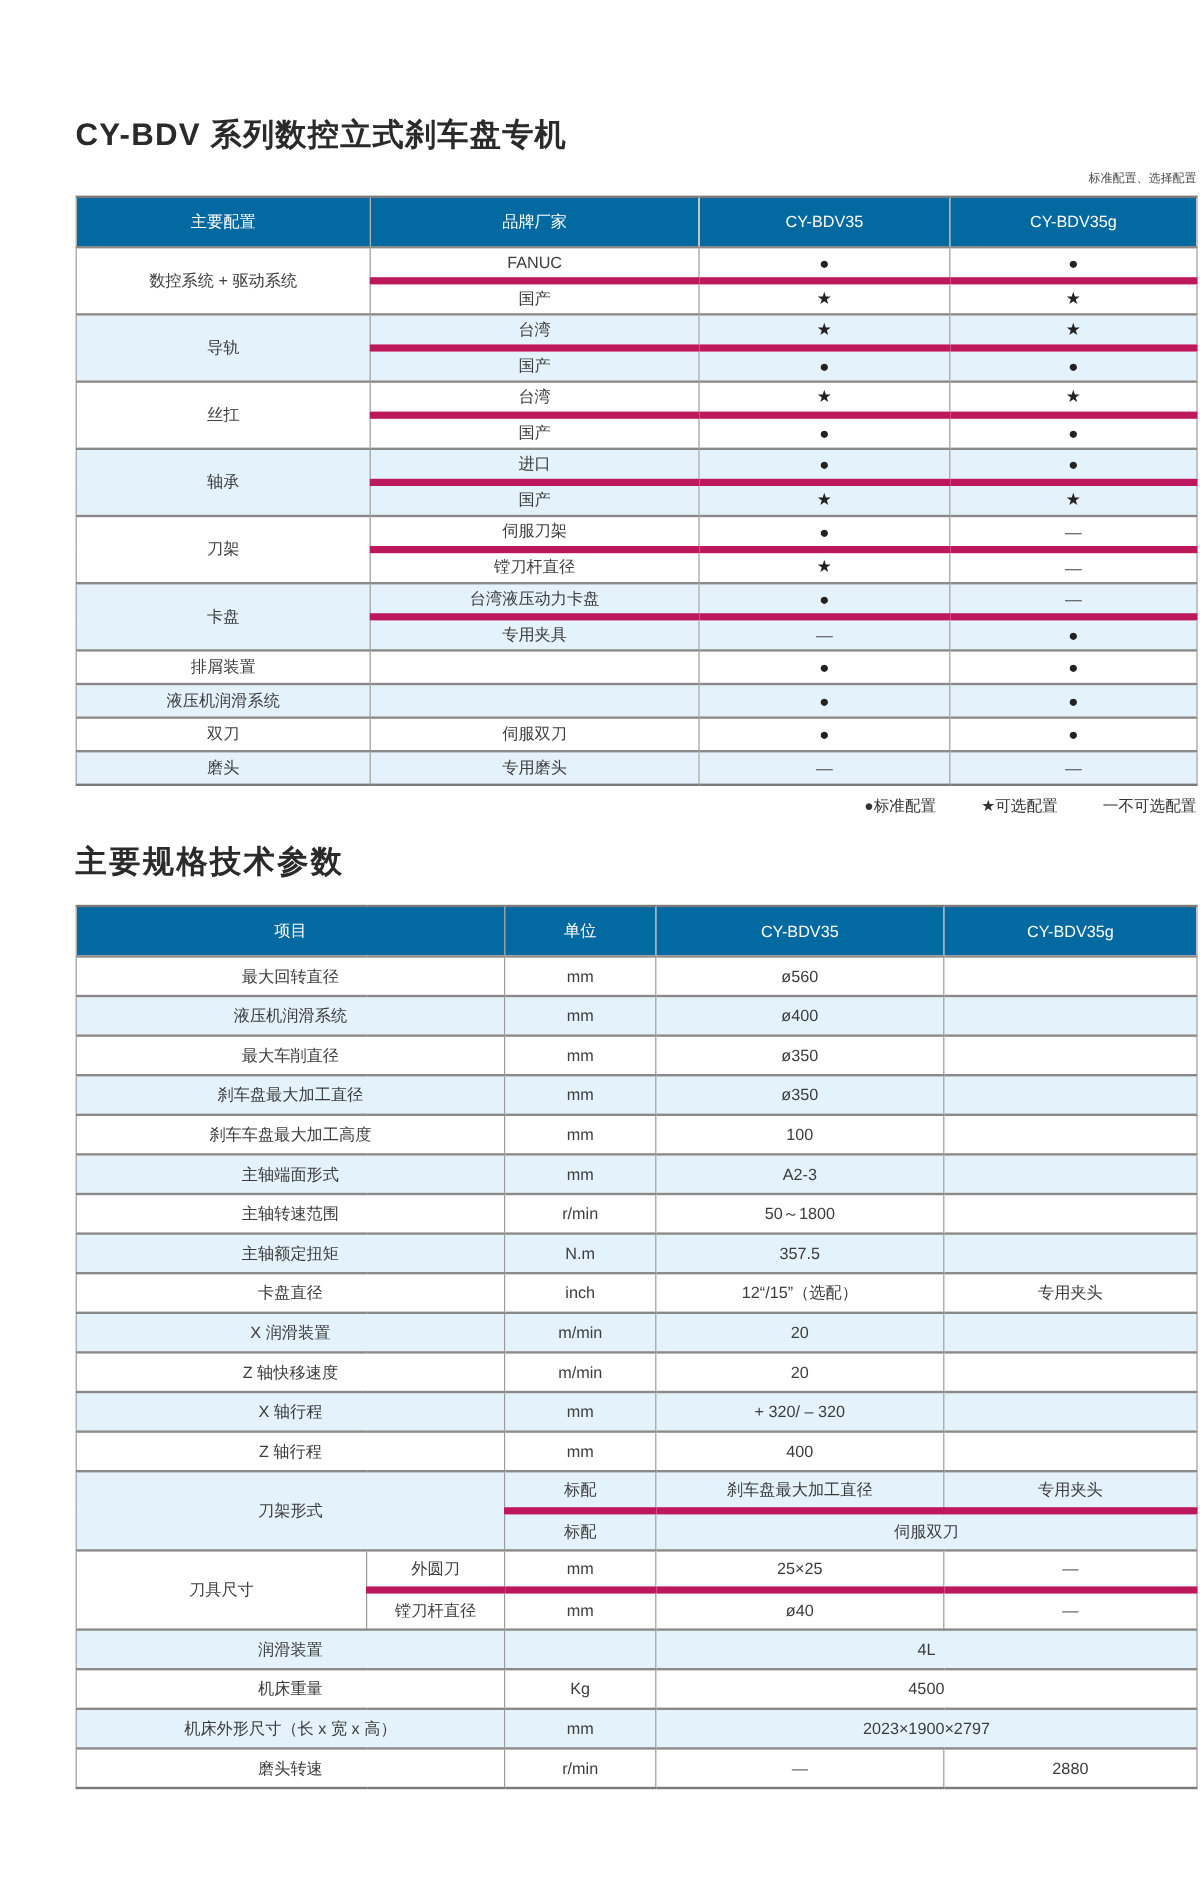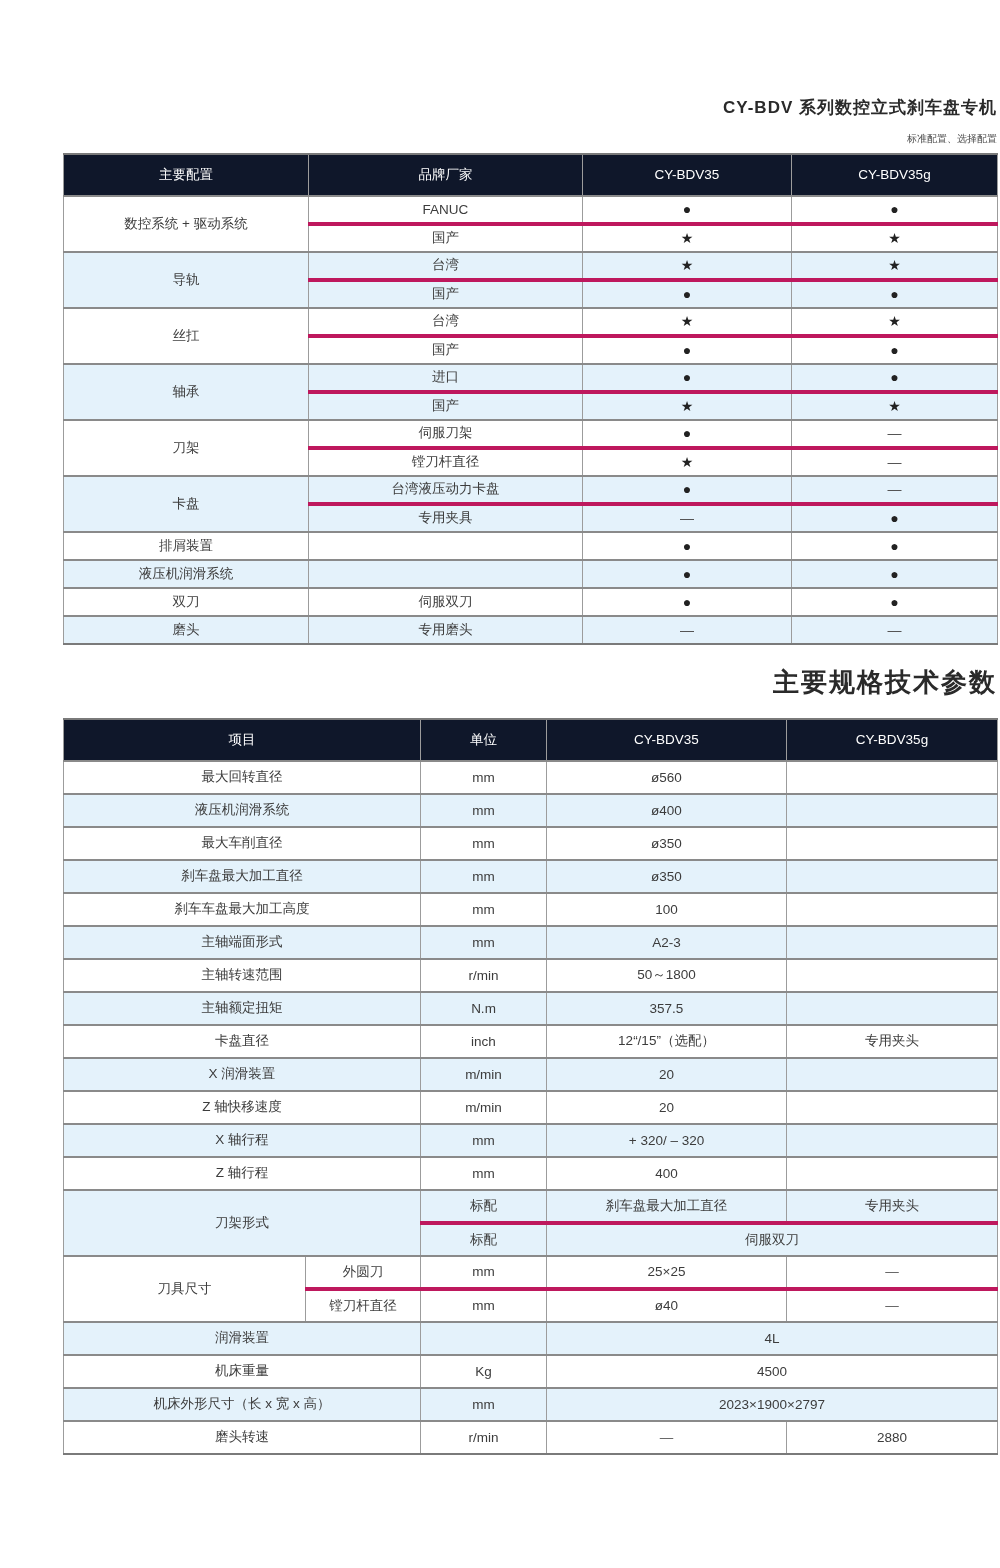--- a/index.html
+++ b/index.html
@@ -10,22 +10,22 @@
     font-family: "Liberation Sans", "DejaVu Sans", sans-serif;
     color: #3c3c3c;
   }
   .page {
     width: 1000px;
     padding: 98px 3px 100px 63px;
   }
   .content { width: 934px; }
 
   .main-title {
-    text-align: right;
-    font-size: 17px;
+    text-align: left;
+    font-size: 26px;
     font-weight: bold;
     color: #2a2a2a;
     letter-spacing: 1px;
     margin: 0 0 14px 0;
     line-height: 1.15;
   }
   .config-note {
     text-align: right;
     font-size: 10px;
     color: #4a4a4a;
@@ -41,46 +41,46 @@
     border-left: 1px solid #9c9c9c;
     border-right: 1px solid #9c9c9c;
     text-align: center;
     vertical-align: middle;
     font-size: 13.5px;
     font-weight: normal;
     padding: 2px 4px;
     overflow: hidden;
   }
   thead th {
-    background: #0f172a;
+    background: #0369a1;
     color: #ffffff;
     height: 42px;
     border-top: 2px solid #7a7a7a;
     border-bottom: 2px solid #8a8a8a;
   }
   #t1 td { height: 28px; }
   #t2 td { height: 33px; }
   tr.white td { background: #ffffff; }
   tr.blue td { background: #e4f2fb; }
   tr.grp td { border-top: 2px solid #8a8a8a; }
-  tr.sub td { border-top: 4px solid #be185d; }
+  tr.sub td { border-top: 6px solid #be185d; }
   tbody tr:last-child td { border-bottom: 2px solid #7a7a7a; }
   td.sym { font-size: 14px; color: #222; }
   td.dash { color: #555; }
 
   .legend {
     text-align: right;
     font-size: 13px;
     color: #333;
     margin: 8px 0 0 0;
   }
   .legend .legend-item { display: inline-block; margin-left: 34px; }
 
   .section-title {
-    text-align: right;
+    text-align: left;
     font-size: 26px;
     font-weight: bold;
     color: #2a2a2a;
     letter-spacing: 2px;
     margin: 22px 0 20px 0;
     line-height: 1.2;
   }
 </style>
 </head>
 <body>
@@ -194,20 +194,25 @@
           </tr>
           <tr class="blue grp">
             <td rowspan="1">磨头</td>
             <td>专用磨头</td>
             <td class="sym dash">—</td>
             <td class="sym dash">—</td>
           </tr>
         </tbody>
     </table>
 
+    <div class="legend">
+      <span class="legend-item"><span>●</span><span>标准配置</span></span>
+      <span class="legend-item"><span>★</span><span>可选配置</span></span>
+      <span class="legend-item"><span>一</span><span>不可选配置</span></span>
+    </div>
 
     <h2 class="section-title">主要规格技术参数</h2>
 
     <table id="t2">
       <colgroup>
         <col style="width:242px">
           <col style="width:115px">
           <col style="width:126px">
           <col style="width:240px">
           <col style="width:211px">

